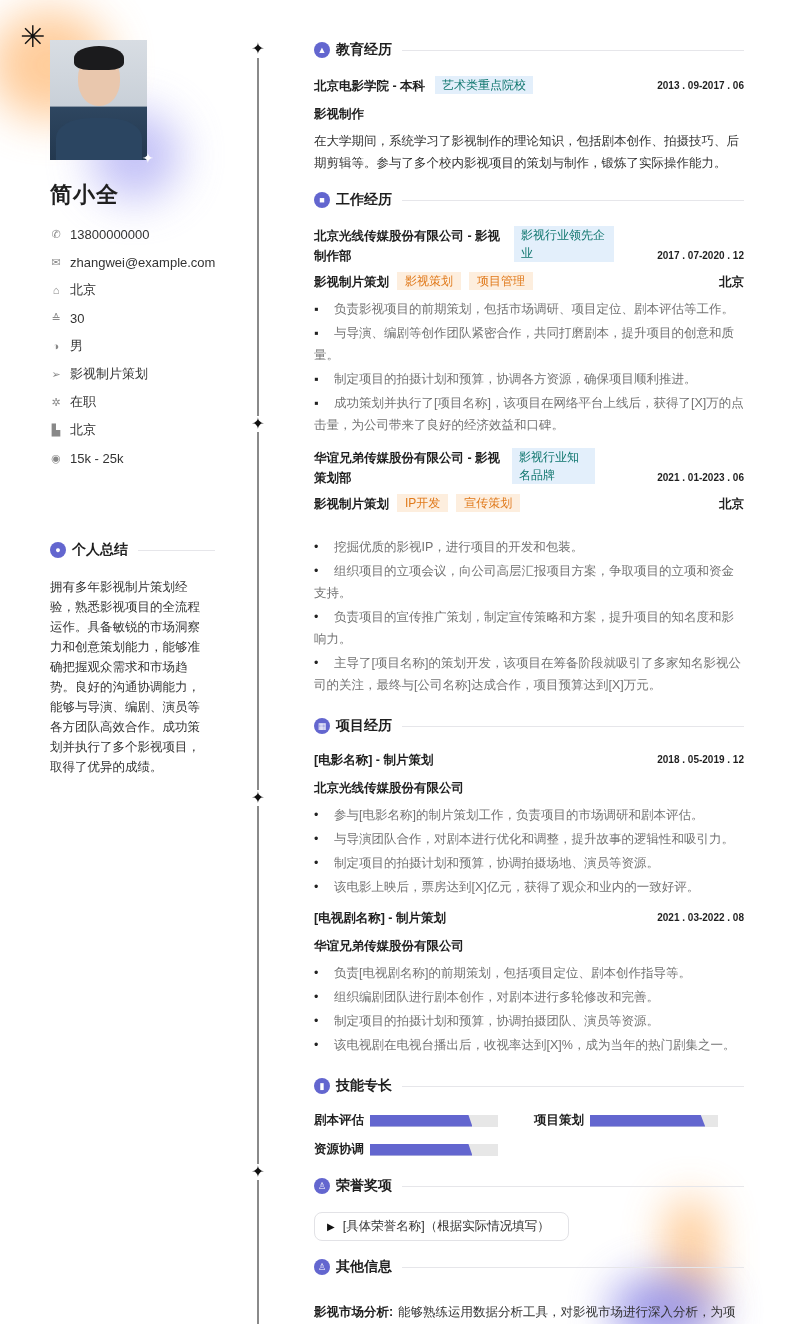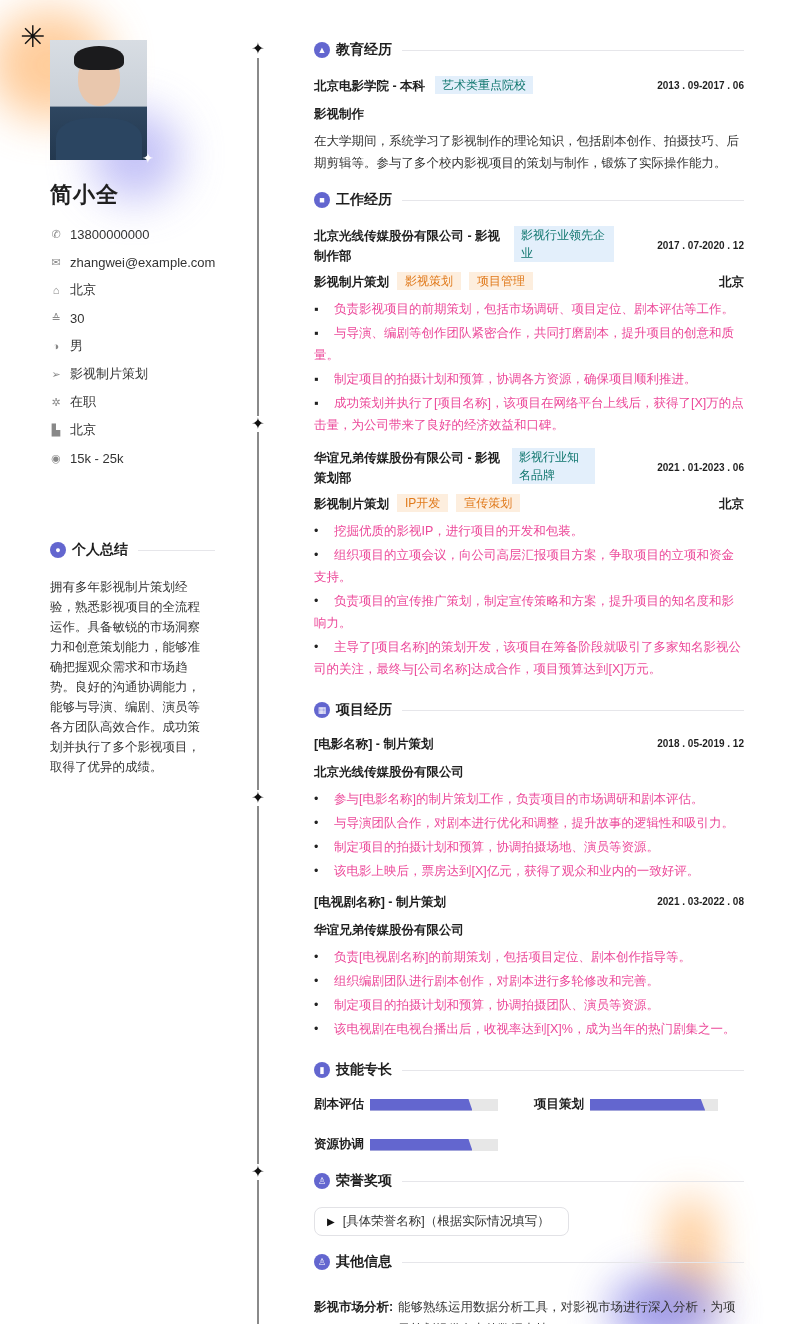--- a/index.html
+++ b/index.html
@@ -22,32 +22,32 @@
 .info-row .ic{width:12px;height:12px;margin-right:8px;color:#888;font-size:11px;line-height:12px;text-align:center}
 .summary-head{position:absolute;left:50px;top:541px;width:165px;display:flex;align-items:center}
 .sec-ic{width:16px;height:16px;border-radius:50%;background:#6366cf;color:#fff;font-size:9px;line-height:16px;text-align:center;margin-right:6px;flex-shrink:0}
 .sec-title{font-size:14px;font-weight:bold;color:#1f1f1f;white-space:nowrap}
 .sec-line{flex:1;height:1px;background:#e6e6ea;margin-left:10px}
 .summary-text{position:absolute;left:50px;top:577px;width:160px;font-size:12.5px;line-height:20px;color:#333}
 .timeline{position:absolute;left:257px;top:58px;width:2px;height:1266px;background:#8a8a8a}
 .tl-star{position:absolute;left:250px;width:16px;height:16px;background:#fff;color:#111;font-size:16px;line-height:16px;text-align:center}
 .main{position:absolute;left:314px;top:40px;width:430px}
 .section-head{display:flex;align-items:center;height:20px}
-.entry-head{display:flex;align-items:center;justify-content:space-between;font-size:12.5px;font-weight:bold;line-height:20px}
+.entry-head{display:flex;align-items:flex-end;justify-content:space-between;font-size:12.5px;font-weight:bold;line-height:20px}
 .entry-head .left{display:flex;align-items:flex-start}
 .tag-blue{display:inline-block;background:#e3effb;color:#0f766e;font-weight:normal;font-size:12px;padding:0 7px;line-height:18px;margin-left:10px}
 .tag-orange{display:inline-block;background:#fdeede;color:#e0791a;font-weight:normal;font-size:12px;padding:0 8px;line-height:18px;margin-left:8px}
 .date{font-weight:bold;font-size:10px;white-space:nowrap}
 .sub{font-size:12.5px;font-weight:bold;line-height:20px}
 .desc{font-size:12.5px;line-height:22px;color:#333}
 ul.bul{list-style:none}
-ul.bul li{font-size:12.5px;line-height:22px;color:#ec4899;padding-left:0;margin-bottom:2px}
+ul.bul li{font-size:12.5px;line-height:22px;color:#737373;padding-left:0;margin-bottom:2px}
 ul.bul li::before{content:"\25AA";display:inline-block;width:20px;color:#222}
 ul.dot li::before{content:"\2022"}
-.skills{display:grid;grid-template-columns:220px 210px;row-gap:23px;margin-top:16px}
+.skills{display:grid;grid-template-columns:220px 210px;row-gap:12px;margin-top:16px}
 .skill{display:flex;align-items:center;font-size:12.5px;font-weight:bold}
 .skill .lbl{width:56px}
 .bar{width:128px;height:12px;background:#e7e7e7;position:relative}
 .bar .fill{position:absolute;left:0;top:0;height:12px;background:#6366cf;clip-path:polygon(0 0,96% 0,100% 100%,0 100%)}
 .award{display:inline-flex;align-items:center;border:1px solid #e2e2e6;border-radius:8px;height:29px;padding:0 18px 0 12px;font-size:12.5px;color:#333;margin-top:16px}
 .award .tri{font-size:10px;margin-right:8px;color:#111}
 .other-row{display:flex;font-size:12.5px;line-height:22px;margin-top:24px}
 .other-row .k{font-weight:bold;width:84px;flex-shrink:0}
 .other-row .v{color:#333}
 </style>
@@ -180,21 +180,21 @@
       <span class="date">2021 . 01-2023 . 06</span>
     </div>
     <div class="entry-head" style="margin-top:6px">
       <div class="left">
         <span>影视制片策划</span>
         <span class="tag-orange">IP开发</span>
         <span class="tag-orange">宣传策划</span>
       </div>
       <span>北京</span>
     </div>
-    <ul class="bul dot" style="margin-top:6px">
+    <ul class="bul dot" style="margin-top:22px">
       <li>挖掘优质的影视IP，进行项目的开发和包装。</li>
       <li>组织项目的立项会议，向公司高层汇报项目方案，争取项目的立项和资金支持。</li>
       <li>负责项目的宣传推广策划，制定宣传策略和方案，提升项目的知名度和影响力。</li>
       <li>主导了[项目名称]的策划开发，该项目在筹备阶段就吸引了多家知名影视公司的关注，最终与[公司名称]达成合作，项目预算达到[X]万元。</li>
     </ul>
   </div>
 
   
   <div class="section-head" style="margin-top:20px">
     <span class="sec-ic">▦</span>

